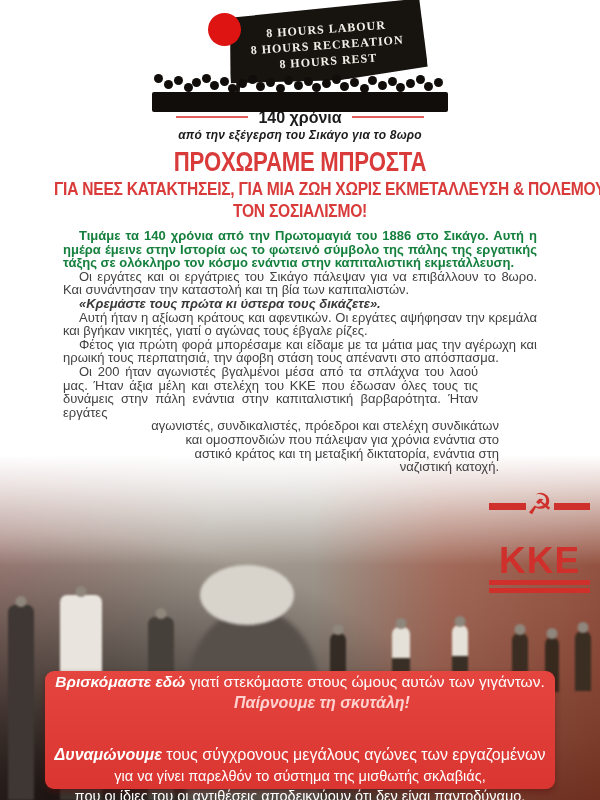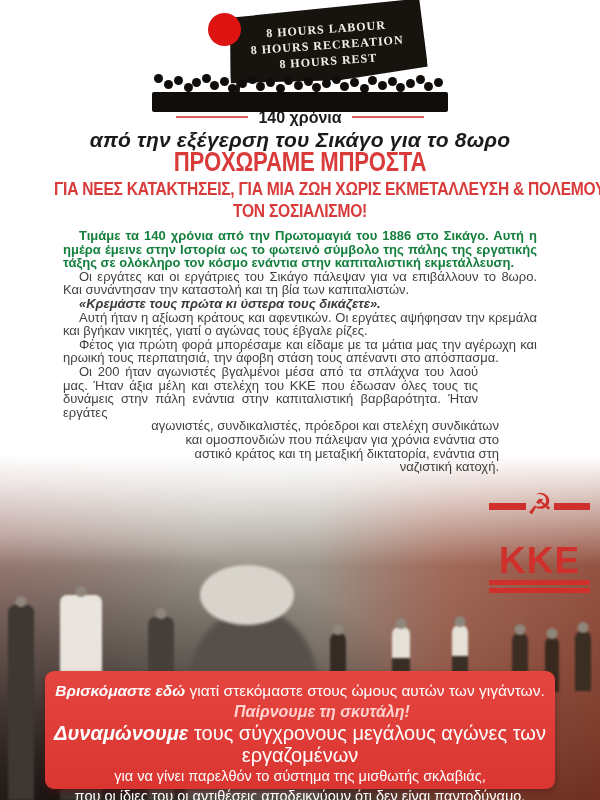--- a/index.html
+++ b/index.html
@@ -33,21 +33,21 @@
     186px 8px #100d0b,196px 4px #100d0b,206px 10px #100d0b,214px 2px #100d0b,224px 7px #100d0b,
     234px 3px #100d0b,242px 9px #100d0b,252px 5px #100d0b,262px 1px #100d0b,270px 8px #100d0b,
     280px 4px #100d0b; }
   .crowd::after { content:""; position:absolute; left:0; right:0; bottom:0; height:20px;
     background:#100d0b; border-radius:2px; }
   .anniv-row { position:absolute; left:0; top:109px; width:600px; text-align:center;
     font-weight:bold; font-size:16px; color:#1c1a1a; }
   .rule { display:inline-block; width:72px; height:2px; background:#e25c5c;
     vertical-align:middle; margin:0 10px 3px 10px; }
   .anniv-sub { position:absolute; left:0; top:128px; width:600px; text-align:center;
-    font-weight:bold; font-style:italic; font-size:21px; color:#1c1a1a; letter-spacing:0.2px; }
+    font-weight:bold; font-style:italic; font-size:12px; color:#1c1a1a; letter-spacing:0.2px; }
 
   
   .headline { position:absolute; left:0; top:146px; width:600px; z-index:2; text-align:center; }
   .hl { width:600px; text-align:center; font-weight:bold; color:#d93a3a;
     white-space:nowrap; transform:scaleX(0.82); transform-origin:50% 50%; letter-spacing:-0.3px; }
   .hl1 { font-size:27px; line-height:32px; }
   .hl2 { font-size:19px; line-height:22px; }
   .hl3 { font-size:19px; line-height:22px; }
 
   
@@ -83,25 +83,25 @@
   .kke-symbol { font-family:"DejaVu Sans", sans-serif; font-size:29px; line-height:1;
     margin:0 1px; transform:translateY(-2px); }
   .kke-text { text-align:center; font-weight:900; font-size:37px; line-height:33px;
     letter-spacing:1px; transform:scaleY(1.02);margin-top:24px; }
   .kke-line { height:5px; background:#d0302b; margin-top:3px; }
 
   
   .footer-box { position:absolute; left:45px; top:671px; width:510px; height:118px; z-index:4;
     background:linear-gradient(to bottom, #e5453f 0%, #da3531 100%);
     border-radius:9px; box-shadow:0 3px 6px rgba(90,10,10,0.45);
-    color:#ffffff; text-align:center; padding-top:9px; }
+    color:#ffffff; text-align:center; }
   .f-line1 { font-size:15.5px; line-height:21px; }
   .f-bold-it { font-weight:bold; font-style:italic; }
   .f-line2 { font-size:16px; line-height:21px; font-weight:bold; font-style:italic; color:#ffd2d0;margin-left:44px; }
-  .f-line3 { font-size:20px; line-height:22px; }
+  .f-line3 { font-size:16px; line-height:22px;margin-top:31px; }
   .f-line4, .f-line5 { font-size:14.5px; line-height:20px; }
 </style>
 </head>
 <body>
 
 <div class="page">
 
   <div class="banner">
     <div class="red-dot"></div>
     <div class="flag-pole"></div>

